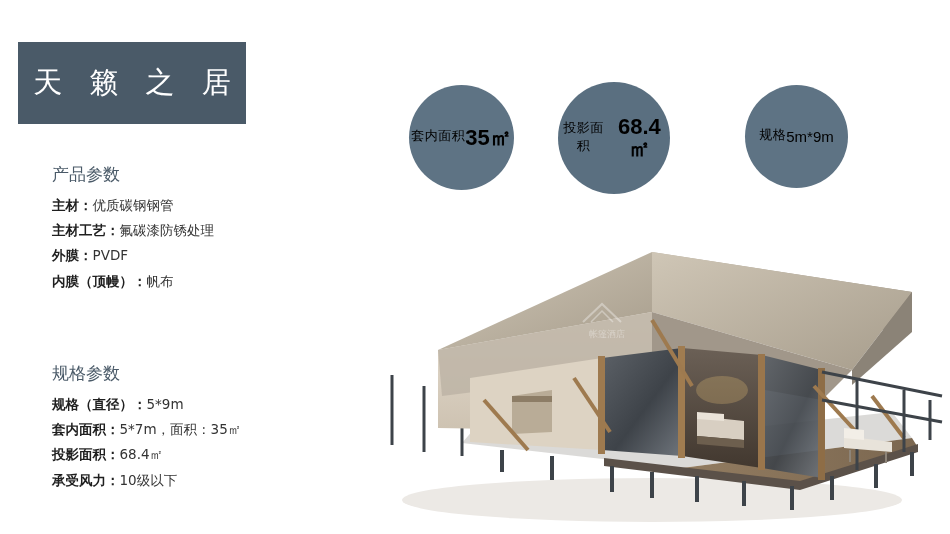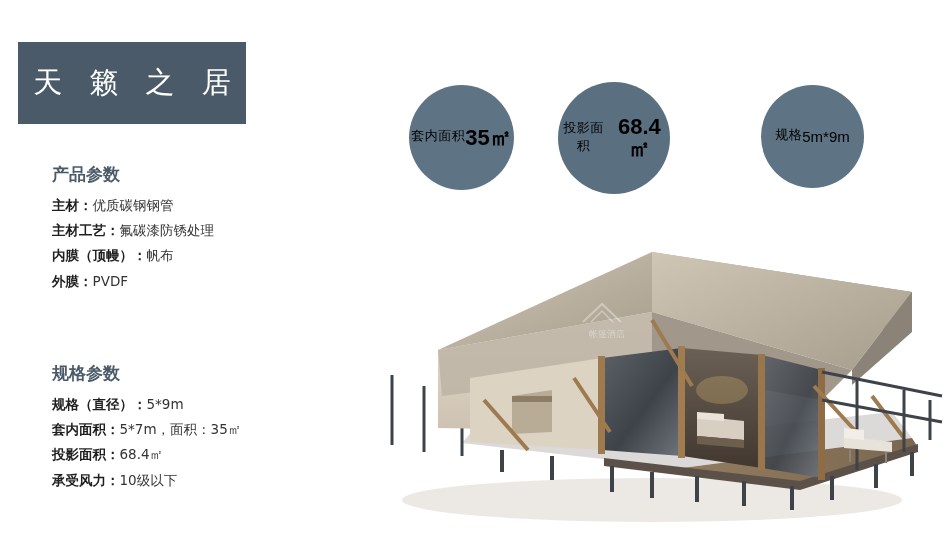--- a/index.html
+++ b/index.html
@@ -40,21 +40,21 @@
   .spec-block {
     position: absolute;
     left: 52px;
   }
   #product-params { top: 163px; }
   #size-params { top: 362px; }
 
   .section-heading {
     color: #4a5a68;
     font-size: 17px;
-    font-weight: bold;
+    font-weight: normal;
     margin: 0 0 11px 0;
     font-family: "DejaVu Sans", sans-serif;
   }
   .param-row {
     font-size: 13.5px;
     color: #2d2d2d;
     margin-bottom: 9px;
     white-space: nowrap;
     font-family: "DejaVu Sans", sans-serif;
     line-height: 1.2;
@@ -91,21 +91,21 @@
     line-height: 1;
   }
   #circle-1 {
     left: 409px; top: 85px; width: 105px; height: 105px;
   }
   #circle-2 {
     left: 558px; top: 82px; width: 112px; height: 112px;
     background: #5a6f80;
   }
   #circle-3 {
-    left: 761px; top: 85px; width: 103px; height: 103px;
+    left: 745px; top: 85px; width: 103px; height: 103px;
   }
   #circle-3 .c-value { font-size: 15px; font-weight: normal; }
 
   
   .illustration {
     position: absolute;
     left: 352px;
     top: 200px;
     width: 598px;
     height: 330px;
@@ -136,24 +136,24 @@
 <div class="spec-block" id="product-params">
   <div class="section-heading">产品参数</div>
 
   <div class="param-row">
     <span class="param-label">主材：</span><span class="param-value">优质碳钢钢管</span>
   </div>
   <div class="param-row">
     <span class="param-label">主材工艺：</span><span class="param-value">氟碳漆防锈处理</span>
   </div>
   <div class="param-row">
+    <span class="param-label">外膜：</span><span class="param-value">PVDF</span>
+  </div>
+  <div class="param-row">
     <span class="param-label">内膜（顶幔）：</span><span class="param-value">帆布</span>
-  </div>
-  <div class="param-row">
-    <span class="param-label">外膜：</span><span class="param-value">PVDF</span>
   </div>
 </div>
 
 <div class="spec-block" id="size-params">
   <div class="section-heading">规格参数</div>
 
   <div class="param-row">
     <span class="param-label">规格（直径）：</span><span class="param-value">5*9m</span>
   </div>
   <div class="param-row">

